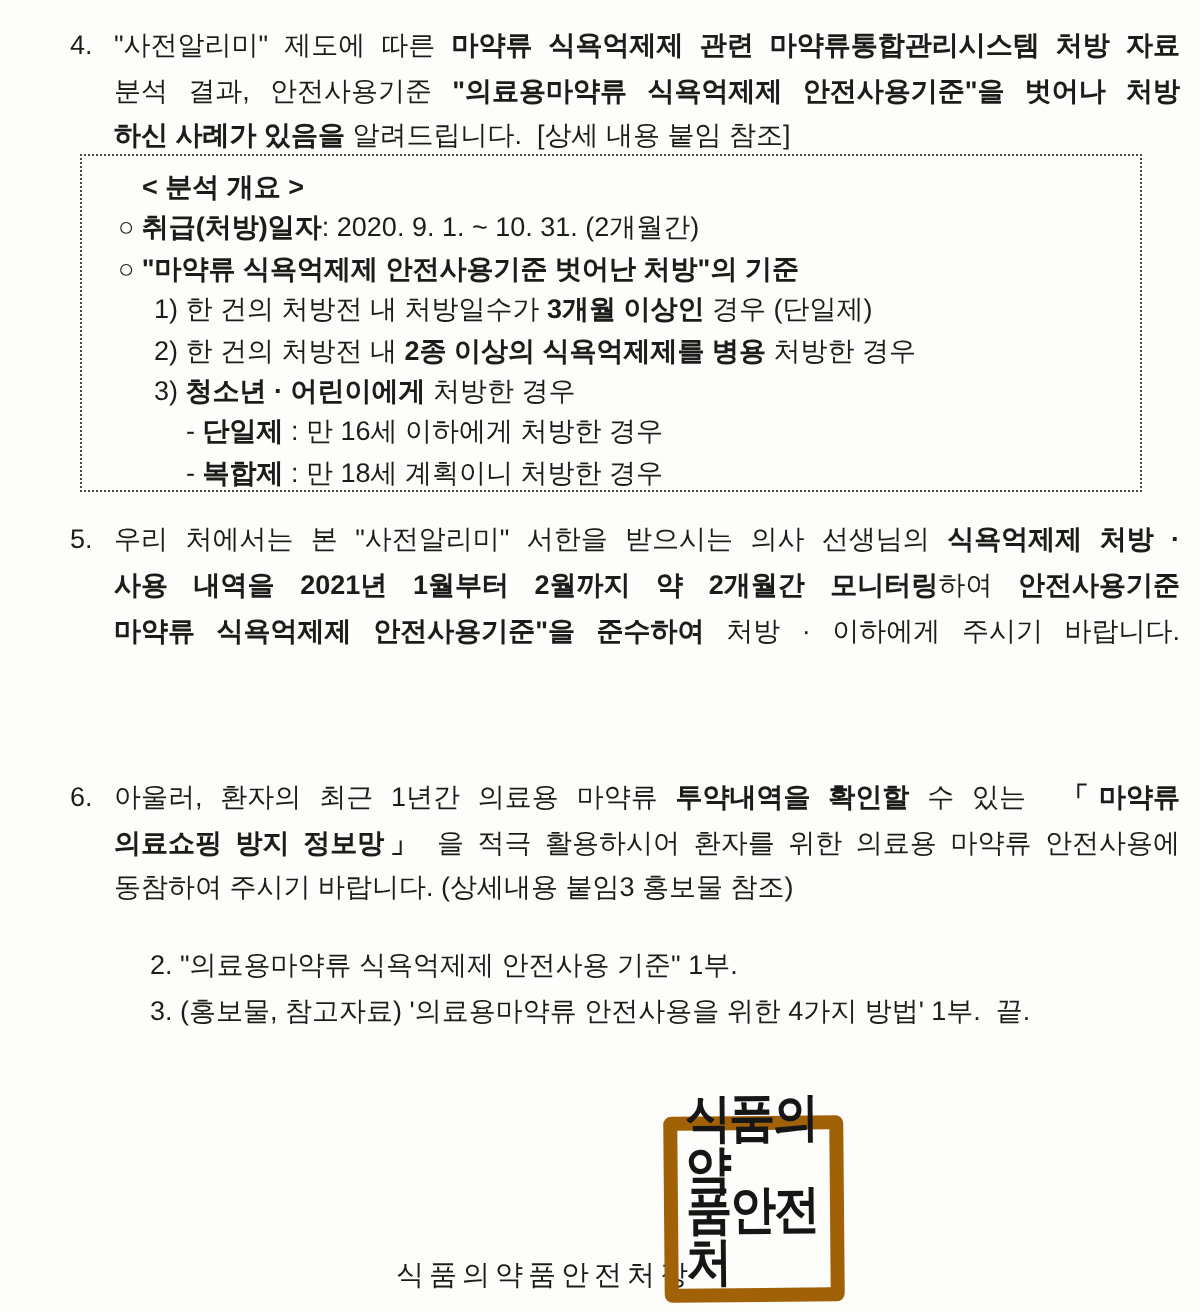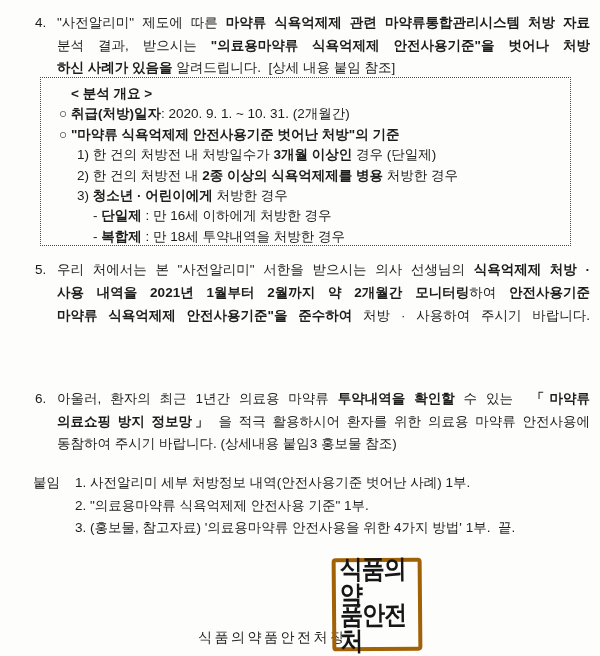--- a/index.html
+++ b/index.html
@@ -28,41 +28,41 @@
   
   .attach .pline{padding-left:42px;line-height:22.5px;}
   .attach .lab{display:inline-block;width:42px;margin-left:-42px;}
   
   .sig-title{
     position:absolute;left:198px;top:595px;font-size:14px;font-weight:400;
     letter-spacing:2.5px;color:#1b1b1b;white-space:nowrap;margin-top:34px;
   }
   .seal{
     position:absolute;left:332px;top:558px;width:90px;height:93px;
-    border:4px solid #a16207;border-radius:4px;box-sizing:border-box;
-    display:flex;flex-direction:column;justify-content:center;
+    border:7px solid #a16207;border-radius:4px;box-sizing:border-box;
+    display:flex;flex-direction:column;justify-content:flex-end;
     padding:3px 4px;background:transparent;transform:rotate(-0.5deg);
   }
   .seal-row{
     display:flex;justify-content:space-between;
     font-size:23px;font-weight:800;color:#161616;line-height:1;
     transform:scaleY(1.12);letter-spacing:-1px;
   }
 </style>
 </head>
 <body>
 
 <div class="page">
 
   <div class="block" style="top:12px;">
     <div class="pline j">
       <span class="num">4.</span><span>"사전알리미" 제도에 따른 </span><span class="b">마약류 식욕억제제 관련 마약류통합관리시스템 처방 자료</span>
     </div>
     <div class="pline j">
-      <span>분석 결과, 받으시는 </span><span class="b">"의료용마약류 식욕억제제 안전사용기준"을 벗어나 처방</span>
+      <span>분석 결과, 안전사용기준 </span><span class="b">"의료용마약류 식욕억제제 안전사용기준"을 벗어나 처방</span>
     </div>
     <div class="pline">
       <span class="b">하신 사례가 있음을</span><span> 알려드립니다.&nbsp; [상세 내용 붙임 참조]</span>
     </div>
   </div>
 
   <div class="obox">
     <div class="bline ind-title b">&lt; 분석 개요 &gt;</div>
     <div class="bline ind-circ">
       <span>○ </span><span class="b">취급(처방)일자</span><span>: 2020. 9. 1. ~ 10. 31. (2개월간)</span>
@@ -76,52 +76,49 @@
     <div class="bline ind-num">
       <span>2) 한 건의 처방전 내 </span><span class="b">2종 이상의 식욕억제제를 병용</span><span> 처방한 경우</span>
     </div>
     <div class="bline ind-num">
       <span>3) </span><span class="b">청소년 · 어린이에게</span><span> 처방한 경우</span>
     </div>
     <div class="bline ind-dash">
       <span>- </span><span class="b">단일제</span><span> : 만 16세 이하에게 처방한 경우</span>
     </div>
     <div class="bline ind-dash">
-      <span>- </span><span class="b">복합제</span><span> : 만 18세 투약내역을 처방한 경우</span>
+      <span>- </span><span class="b">복합제</span><span> : 만 18세 계획이니 처방한 경우</span>
     </div>
   </div>
 
   <div class="block" style="top:258px;">
     <div class="pline j" style="line-height:23px;">
       <span class="num">5.</span><span>우리 처에서는 본 "사전알리미" 서한을 받으시는 의사 선생님의 </span><span class="b">식욕억제제 처방 ·</span>
     </div>
     <div class="pline j" style="line-height:23px;">
       <span class="b">사용 내역을 </span><span class="b u">2021년 1월부터 2월까지 약 2개월간 모니터링</span><span>하여 </span><span class="b">안전사용기준</span>
     </div>
     <div class="pline j" style="line-height:23px;">
-      <span class="b">마약류 식욕억제제 안전사용기준"을 준수하여</span><span> 처방 · 사용하여 주시기 바랍니다.</span>
+      <span class="b">마약류 식욕억제제 안전사용기준"을 준수하여</span><span> 처방 · 이하에게 주시기 바랍니다.</span>
     </div>
   </div>
 
   <div class="block" style="top:388px;">
     <div class="pline j">
       <span class="num">6.</span><span>아울러, 환자의 최근 1년간 의료용 마약류 </span><span class="b">투약내역을 확인할</span><span> 수 있는&nbsp; </span><span class="b">「마약류</span>
     </div>
     <div class="pline j">
       <span class="b">의료쇼핑 방지 정보망」</span><span> 을 적극 활용하시어 환자를 위한 의료용 마약류 안전사용에</span>
     </div>
     <div class="pline">
       <span>동참하여 주시기 바랍니다. (상세내용 붙임3 홍보물 참조)</span>
     </div>
   </div>
 
   <div class="block attach" style="top:472px;left:33px;width:557px;">
-    <div class="pline">
-      <span class="lab">붙임</span><span>1. 사전알리미 세부 처방정보 내역(안전사용기준 벗어난 사례) 1부.</span>
-    </div>
     <div class="pline">
       <span>2. "의료용마약류 식욕억제제 안전사용 기준" 1부.</span>
     </div>
     <div class="pline">
       <span>3. (홍보물, 참고자료) '의료용마약류 안전사용을 위한 4가지 방법' 1부.&nbsp; 끝.</span>
     </div>
   </div>
 
   <div class="sig-title">식품의약품안전처장</div>
   <div class="seal" title="">

